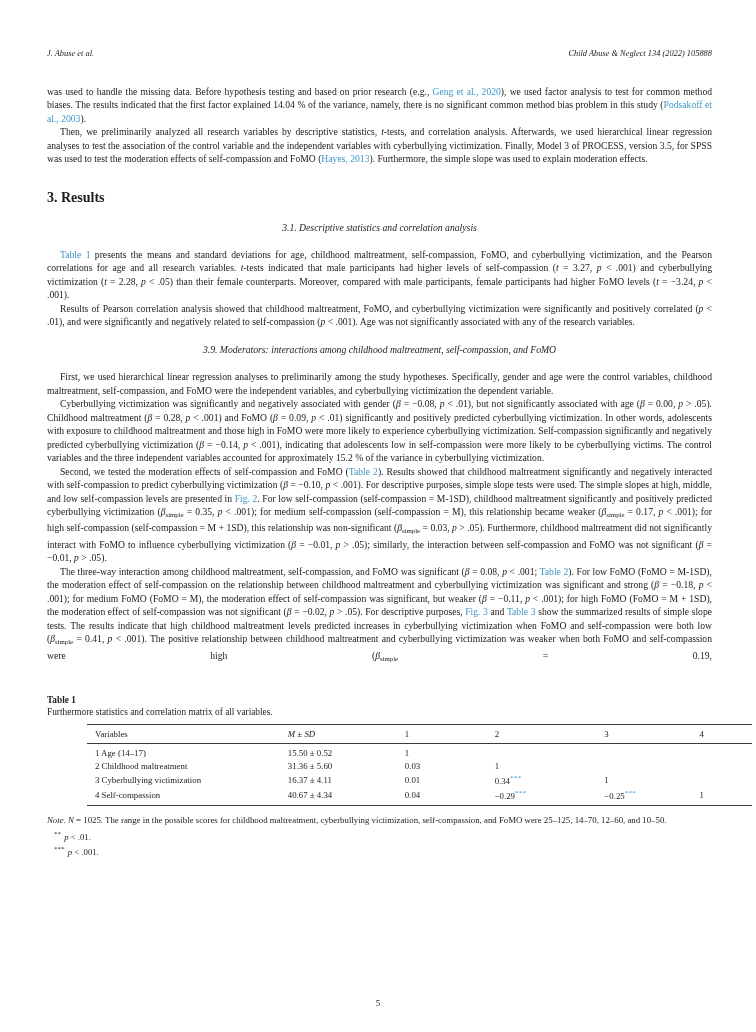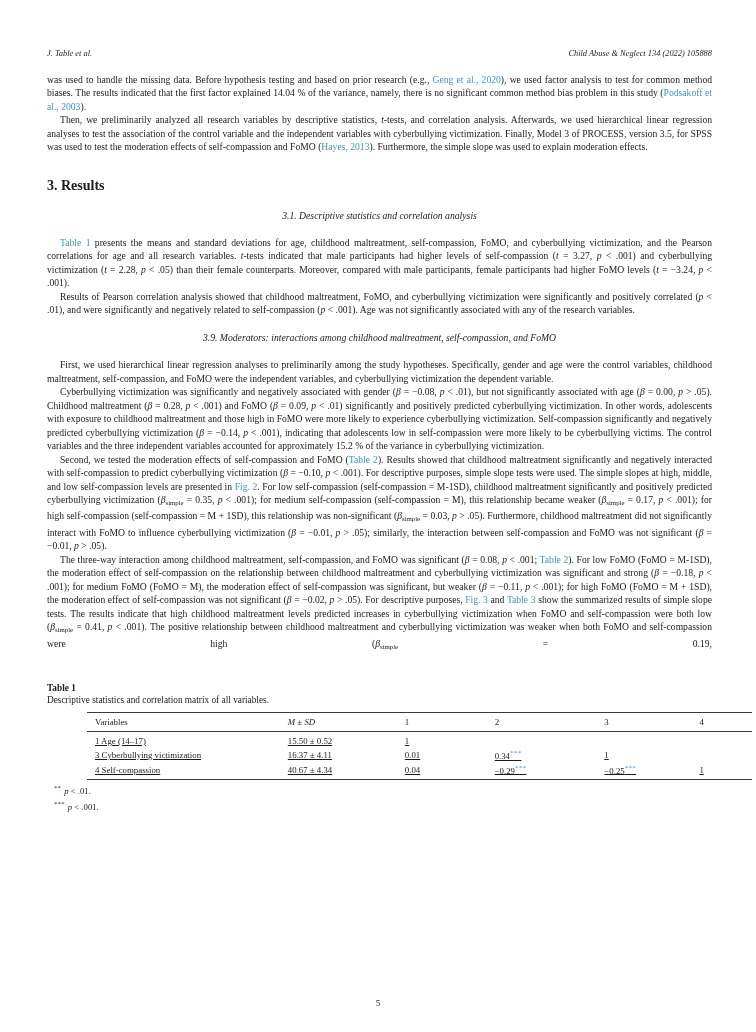--- a/index.html
+++ b/index.html
@@ -10,21 +10,21 @@
     font-family:"Liberation Serif", serif;
     color:#1b1b1b;
     box-sizing:border-box;
     padding:49px 44px 0 47px;
     overflow:hidden;
   }
   .running-head {
     display:flex; justify-content:space-between;
     font-style:italic; font-size:8.4px; color:#222;
   }
-  .article-body { margin-top:15px; }
+  .article-body { margin-top:27px; }
   .article-body p {
     margin:0; font-size:9.65px; line-height:13.45px;
     text-align:justify;
   }
   .article-body p.indent { text-indent:13px; }
   .article-body p.jlast { text-align-last:justify; }
   .h2 {
     font-weight:bold; font-size:14px;
     margin:24px 0 15px 0;
   }
@@ -43,21 +43,21 @@
     font-size:8.8px; color:#1b1b1b;
     table-layout:fixed;
     margin-left:40px;
   }
   table.tbl th {
     font-weight:normal; text-align:left;
     border-top:1px solid #3a3a3a;
     border-bottom:1.6px solid #3a3a3a;
     padding:4px 0 4px 0;
   }
-  table.tbl td { padding:1.6px 0;text-decoration:underline; }
+  table.tbl td { padding:1.6px 0; }
   table.tbl th:first-child, table.tbl td:first-child { padding-left:8px; }
   table.tbl tbody tr:first-child td { padding-top:4px; }
   table.tbl tbody tr:last-child td { padding-bottom:4px; border-bottom:1.6px solid #3a3a3a; }
   .stars {
     color:var(--link,#3f96c8);
     font-size:7px; vertical-align:3.5px; letter-spacing:0.3px;
   }
   .table-note {
     font-size:8.8px; line-height:12.4px; margin-top:8px;
     text-align:justify;
@@ -69,41 +69,41 @@
     position:absolute; bottom:24px; left:0; right:0;
     text-align:center; font-size:9px; color:#222;
   }
 </style>
 </head>
 <body>
 
 <div id="page">
 
   <div class="running-head">
-    <span>J. Table et al.</span>
+    <span>J. Abuse et al.</span>
     <span>Child Abuse &amp; Neglect 134 (2022) 105888</span>
   </div>
 
   <div class="article-body">
       <p>was used to handle the missing data. Before hypothesis testing and based on prior research (e.g., <span class="ref-link">Geng et al., 2020</span>), we used factor analysis to test for common method biases. The results indicated that the first factor explained 14.04 % of the variance, namely, there is no significant common method bias problem in this study (<span class="ref-link">Podsakoff et al., 2003</span>).</p>
       <p class="indent">Then, we preliminarily analyzed all research variables by descriptive statistics, <i>t</i>-tests, and correlation analysis. Afterwards, we used hierarchical linear regression analyses to test the association of the control variable and the independent variables with cyberbullying victimization. Finally, Model 3 of PROCESS, version 3.5, for SPSS was used to test the moderation effects of self-compassion and FoMO (<span class="ref-link">Hayes, 2013</span>). Furthermore, the simple slope was used to explain moderation effects.</p>
       <div class="h2">3. Results</div>
       <div class="h3">3.1. Descriptive statistics and correlation analysis</div>
       <p class="indent"><span class="ref-link">Table 1</span> presents the means and standard deviations for age, childhood maltreatment, self-compassion, FoMO, and cyberbullying victimization, and the Pearson correlations for age and all research variables. <i>t</i>-tests indicated that male participants had higher levels of self-compassion (<i>t</i> = 3.27, <i>p</i> &lt; .001) and cyberbullying victimization (<i>t</i> = 2.28, <i>p</i> &lt; .05) than their female counterparts. Moreover, compared with male participants, female participants had higher FoMO levels (<i>t</i> = −3.24, <i>p</i> &lt; .001).</p>
       <p class="indent">Results of Pearson correlation analysis showed that childhood maltreatment, FoMO, and cyberbullying victimization were significantly and positively correlated (<i>p</i> &lt; .01), and were significantly and negatively related to self-compassion (<i>p</i> &lt; .001). Age was not significantly associated with any of the research variables.</p>
       <div class="h3">3.9. Moderators: interactions among childhood maltreatment, self-compassion, and FoMO</div>
       <p class="indent">First, we used hierarchical linear regression analyses to preliminarily among the study hypotheses. Specifically, gender and age were the control variables, childhood maltreatment, self-compassion, and FoMO were the independent variables, and cyberbullying victimization the dependent variable.</p>
       <p class="indent">Cyberbullying victimization was significantly and negatively associated with gender (<i>β</i> = −0.08, <i>p</i> &lt; .01), but not significantly associated with age (<i>β</i> = 0.00, <i>p</i> &gt; .05). Childhood maltreatment (<i>β</i> = 0.28, <i>p</i> &lt; .001) and FoMO (<i>β</i> = 0.09, <i>p</i> &lt; .01) significantly and positively predicted cyberbullying victimization. In other words, adolescents with exposure to childhood maltreatment and those high in FoMO were more likely to experience cyberbullying victimization. Self-compassion significantly and negatively predicted cyberbullying victimization (<i>β</i> = −0.14, <i>p</i> &lt; .001), indicating that adolescents low in self-compassion were more likely to be cyberbullying victims. The control variables and the three independent variables accounted for approximately 15.2 % of the variance in cyberbullying victimization.</p>
       <p class="indent">Second, we tested the moderation effects of self-compassion and FoMO (<span class="ref-link">Table 2</span>). Results showed that childhood maltreatment significantly and negatively interacted with self-compassion to predict cyberbullying victimization (<i>β</i> = −0.10, <i>p</i> &lt; .001). For descriptive purposes, simple slope tests were used. The simple slopes at high, middle, and low self-compassion levels are presented in <span class="ref-link">Fig. 2</span>. For low self-compassion (self-compassion = M-1SD), childhood maltreatment significantly and positively predicted cyberbullying victimization (<i>β</i><span class="subscript">simple</span> = 0.35, <i>p</i> &lt; .001); for medium self-compassion (self-compassion = M), this relationship became weaker (<i>β</i><span class="subscript">simple</span> = 0.17, <i>p</i> &lt; .001); for high self-compassion (self-compassion = M + 1SD), this relationship was non-significant (<i>β</i><span class="subscript">simple</span> = 0.03, <i>p</i> &gt; .05). Furthermore, childhood maltreatment did not significantly interact with FoMO to influence cyberbullying victimization (<i>β</i> = −0.01, <i>p</i> &gt; .05); similarly, the interaction between self-compassion and FoMO was not significant (<i>β</i> = −0.01, <i>p</i> &gt; .05).</p>
       <p class="indent jlast">The three-way interaction among childhood maltreatment, self-compassion, and FoMO was significant (<i>β</i> = 0.08, <i>p</i> &lt; .001; <span class="ref-link">Table 2</span>). For low FoMO (FoMO = M-1SD), the moderation effect of self-compassion on the relationship between childhood maltreatment and cyberbullying victimization was significant and strong (<i>β</i> = −0.18, <i>p</i> &lt; .001); for medium FoMO (FoMO = M), the moderation effect of self-compassion was significant, but weaker (<i>β</i> = −0.11, <i>p</i> &lt; .001); for high FoMO (FoMO = M + 1SD), the moderation effect of self-compassion was not significant (<i>β</i> = −0.02, <i>p</i> &gt; .05). For descriptive purposes, <span class="ref-link">Fig. 3</span> and <span class="ref-link">Table 3</span> show the summarized results of simple slope tests. The results indicate that high childhood maltreatment levels predicted increases in cyberbullying victimization when FoMO and self-compassion were both low (<i>β</i><span class="subscript">simple</span> = 0.41, <i>p</i> &lt; .001). The positive relationship between childhood maltreatment and cyberbullying victimization was weaker when both FoMO and self-compassion were high (<i>β</i><span class="subscript">simple</span> = 0.19,</p>
     </div>
 
   <div class="table-block">
     <div class="table-label">Table 1</div>
-    <div class="table-caption">Descriptive statistics and correlation matrix of all variables.</div>
+    <div class="table-caption">Furthermore statistics and correlation matrix of all variables.</div>
     <table class="tbl">
       <colgroup>
         <col style="width:30.2%">
           <col style="width:17.6%">
           <col style="width:13.5%">
         <col style="width:16.5%">
           <col style="width:14.3%">
           <col style="width:7.9%">
       </colgroup>
       <thead>
@@ -119,37 +119,46 @@
       <tbody>
           <tr>
             <td>1 Age (14–17)</td>
             <td>15.50 ± 0.52</td>
             <td>1</td>
             <td></td>
             <td></td>
             <td></td>
           </tr>
           <tr>
+            <td>2 Childhood maltreatment</td>
+            <td>31.36 ± 5.60</td>
+            <td>0.03</td>
+            <td>1</td>
+            <td></td>
+            <td></td>
+          </tr>
+          <tr>
             <td>3 Cyberbullying victimization</td>
             <td>16.37 ± 4.11</td>
             <td>0.01</td>
             <td>0.34<span class="stars">***</span></td>
             <td>1</td>
             <td></td>
           </tr>
           <tr>
             <td>4 Self-compassion</td>
             <td>40.67 ± 4.34</td>
             <td>0.04</td>
             <td>−0.29<span class="stars">***</span></td>
             <td>−0.25<span class="stars">***</span></td>
             <td>1</td>
           </tr>
         </tbody>
     </table>
+    <div class="table-note"><i>Note</i>. <i>N</i> = 1025. The range in the possible scores for childhood maltreatment, cyberbullying victimization, self-compassion, and FoMO were 25–125, 14–70, 12–60, and 10–50.</div>
     <div class="footnotes">
         <div class="fn"><span class="fn-stars">**</span><i>p</i> &lt; .01.</div>
         <div class="fn"><span class="fn-stars">***</span><i>p</i> &lt; .001.</div>
       </div>
   </div>
 
   <div class="page-num">5</div>
 
 </div>
 

